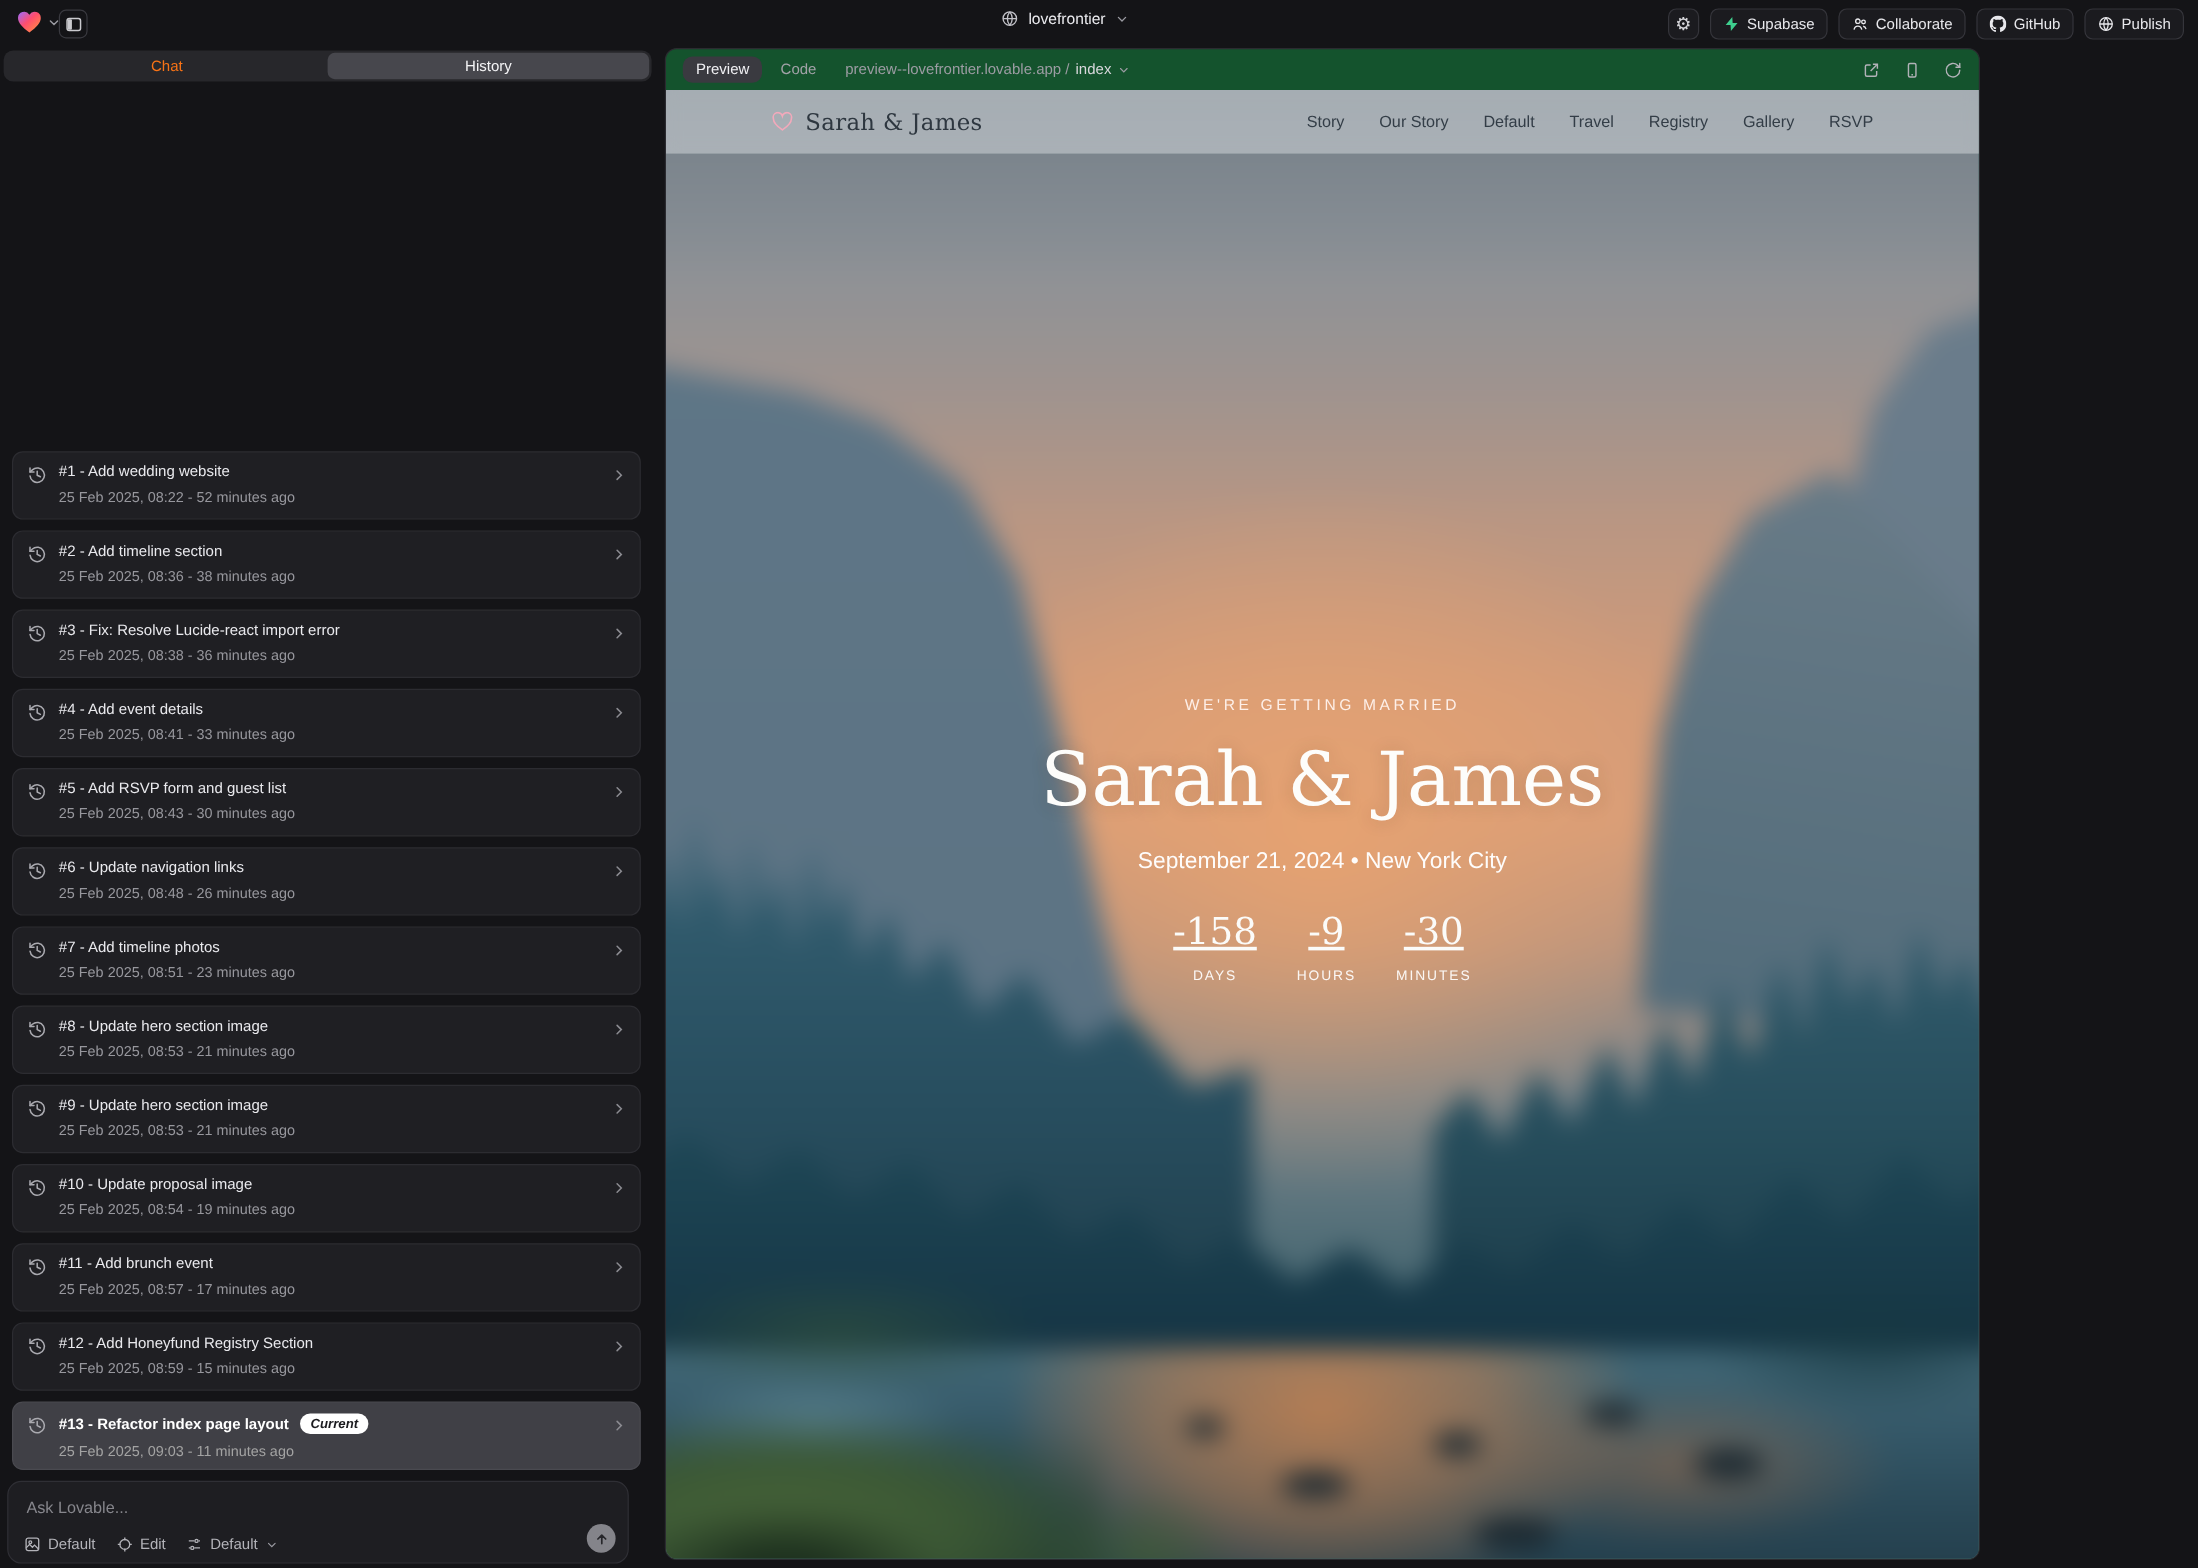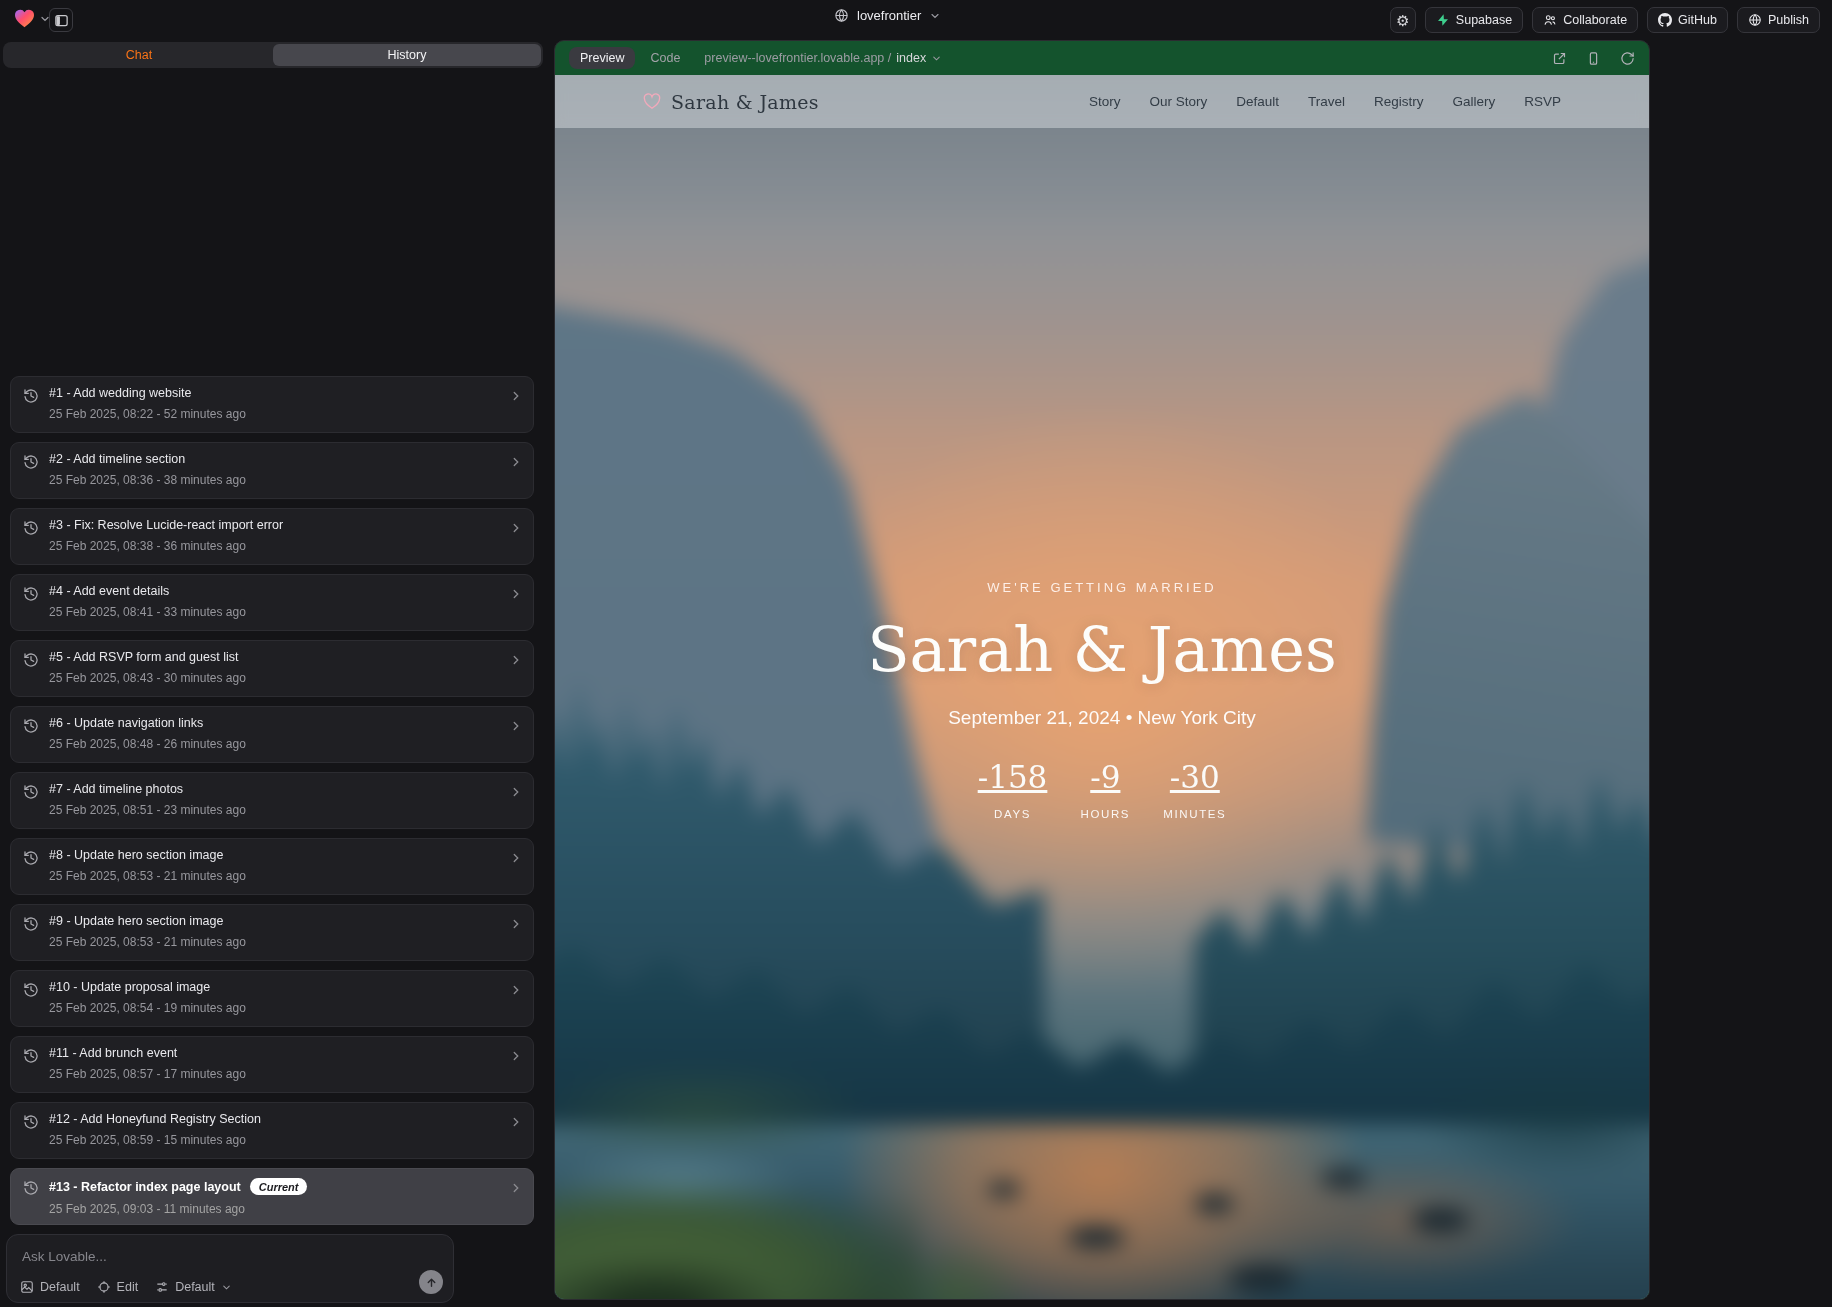--- a/index.html
+++ b/index.html
@@ -37,21 +37,21 @@
   .hist-text { position:absolute; left:38px; top:9px; right:34px; }
   .hist-title-row { display:flex; align-items:center; gap:9px; }
   .hist-title { font-size:12.5px; color:#e9e9ed; white-space:nowrap; }
   .hist-item.current .hist-title { color:#ffffff; font-weight:bold; }
   .hist-badge { background:#ffffff; color:#1b1b1f; font-size:11px; font-weight:bold; padding:2.5px 9px; border-radius:999px; line-height:1.1;font-style:italic; }
   .hist-meta { margin-top:7px; font-size:12px; color:#97979d; }
   .hist-item.current .hist-meta { color:#a3a3a3; }
   .hist-chevron { position:absolute; right:10px; top:12px; width:14px; height:14px; color:#8b8b91; }
   .hist-chevron svg { width:14px; height:14px; }
 
-  .composer { position:absolute; left:6px; bottom:4px; width:448px; height:69px; background:#1e1e22; border:1px solid #2f2f35; border-radius:12px; }
+  .composer { position:absolute; left:6px; bottom:4px; width:518px; height:69px; background:#1e1e22; border:1px solid #2f2f35; border-radius:12px; }
   .composer-input { position:absolute; left:15px; top:11px; right:15px; height:20px; background:transparent; border:none; outline:none; font-size:13.5px; color:#e8e8ec; font-family:"Liberation Sans", sans-serif; }
   .composer-input::placeholder { color:#86868c; }
   .composer-actions { position:absolute; left:13px; bottom:8px; display:flex; align-items:center; gap:17px; }
   .comp-act { display:flex; align-items:center; gap:6px; font-size:12.5px; color:#b3b3b9; cursor:pointer; }
   .comp-act svg { width:14px; height:14px; }
   .send-btn { position:absolute; right:10px; bottom:8px; width:24px; height:24px; border-radius:50%; background:#84848a; display:flex; align-items:center; justify-content:center; border:none; cursor:pointer; }
   .send-btn svg { width:13px; height:13px; }
 
   
   .preview-panel { position:absolute; left:554px; top:40px; width:1096px; height:1260px; background:#14532d; border:1px solid #2b2b30; border-radius:10px; overflow:hidden; }

